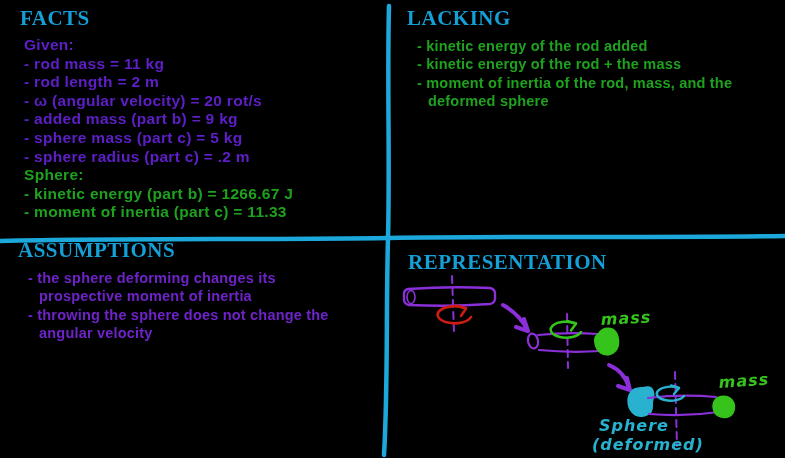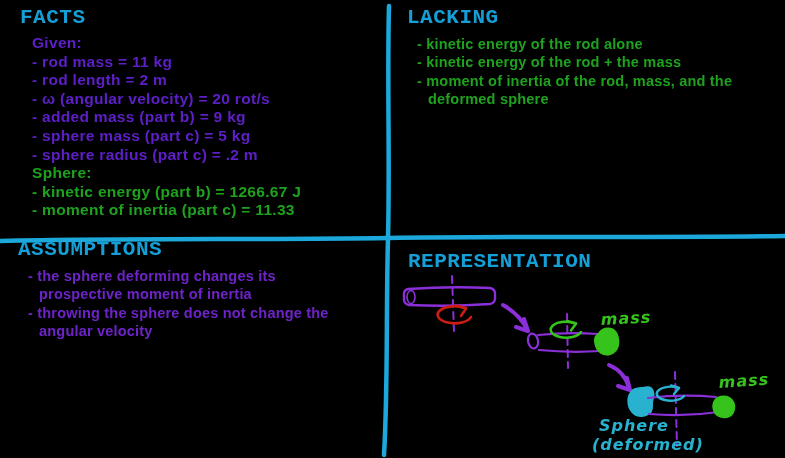--- a/index.html
+++ b/index.html
@@ -11,27 +11,27 @@
   html,body{background:#111;}
   #board{
     position:relative;width:785px;height:458px;overflow:hidden;
     background:var(--background);
     font-family:"Liberation Sans",sans-serif;font-weight:bold;
   }
   #art{position:absolute;left:0;top:0;width:785px;height:458px;}
   .quad{position:absolute;}
   .quad h2{
     color:var(--heading);font-size:21px;letter-spacing:.5px;
-    font-family:Liberation Mono, monospace;font-weight:bold;
+    font-family:Liberation Serif, serif;font-weight:bold;
   }
   .q-facts{left:20px;top:6px;width:360px;}
   .q-lacking{left:407px;top:6px;width:370px;}
   .q-assumptions{left:18px;top:238px;width:360px;}
   .q-representation{left:408px;top:250px;width:370px;}
-  .facts-body{margin-top:5px;margin-left:12px;font-size:15.5px;line-height:18.6px;letter-spacing:.3px;}
+  .facts-body{margin-top:5px;margin-left:4px;font-size:15.5px;line-height:18.6px;letter-spacing:.3px;}
   .facts-body .purple{color:var(--facts-purple);}
   .facts-body .green{color:var(--green);}
   .list{margin-top:6px;margin-left:10px;font-size:14.5px;line-height:18.3px;letter-spacing:.2px;}
   .list .item{padding-left:11px;text-indent:-11px;}
   .list-green{color:var(--green);max-width:350px;}
   .list-purple{color:var(--assumptions-purple);max-width:310px;}
   .divider{stroke:var(--divider);stroke-width:4.5;fill:none;stroke-linecap:round;}
   .sk{fill:none;stroke-linecap:round;stroke-linejoin:round;}
   .pu{stroke:var(--draw-purple);}
   .pu-dash{stroke:var(--draw-purple);stroke-dasharray:7 5;stroke-width:2;}
@@ -98,21 +98,21 @@
       <div class="purple">- sphere radius (part c) = .2 m</div>
       <div class="green">Sphere:</div>
       <div class="green">- kinetic energy (part b) = 1266.67 J</div>
       <div class="green">- moment of inertia (part c) = 11.33</div>
     </div>
   </section>
 
   <section class="quad q-lacking">
     <h2>LACKING</h2>
     <div class="list list-green">
-      <div class="item">- kinetic energy of the rod alone</div>
+      <div class="item">- kinetic energy of the rod added</div>
       <div class="item">- kinetic energy of the rod + the mass</div>
       <div class="item">- moment of inertia of the rod, mass, and the deformed sphere</div>
     </div>
   </section>
 
   <section class="quad q-assumptions">
     <h2>ASSUMPTIONS</h2>
     <div class="list list-purple">
       <div class="item">- the sphere deforming changes its prospective moment of inertia</div>
       <div class="item">- throwing the sphere does not change the angular velocity</div>

